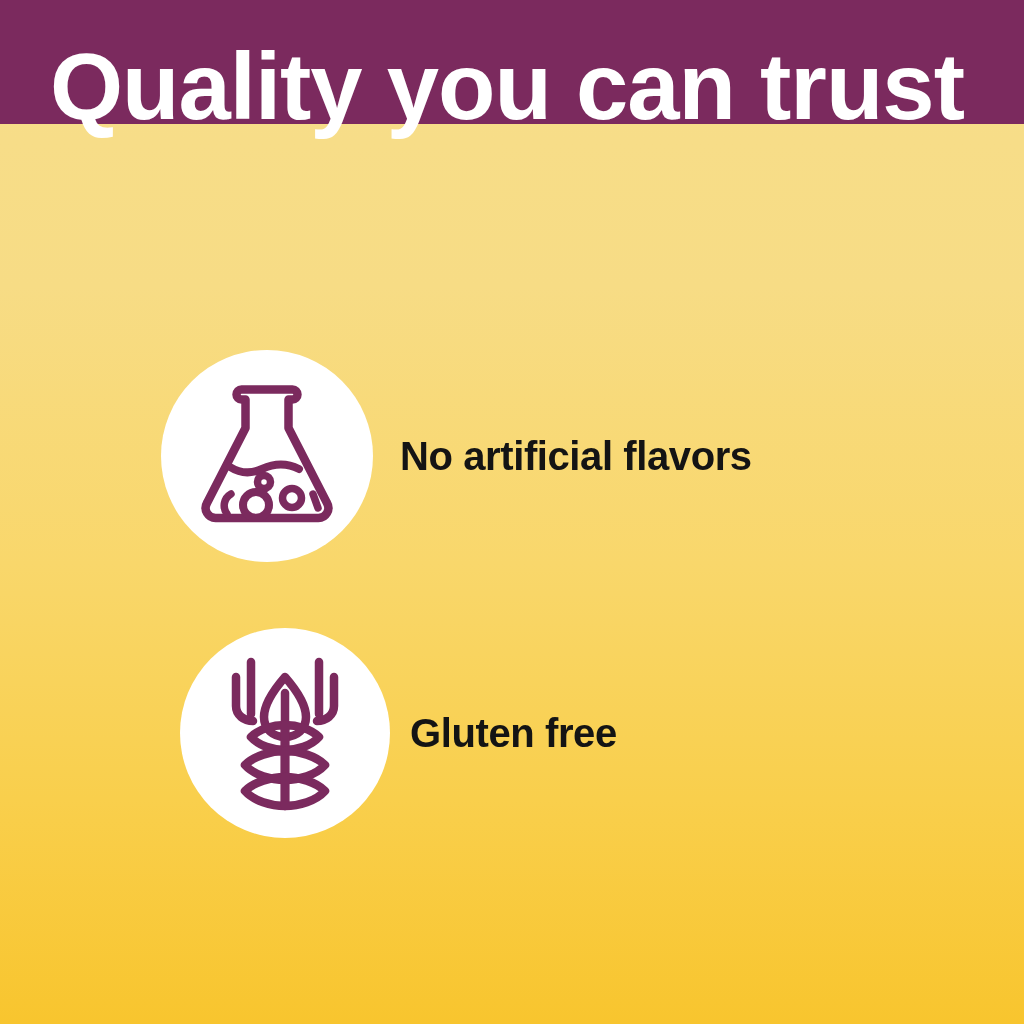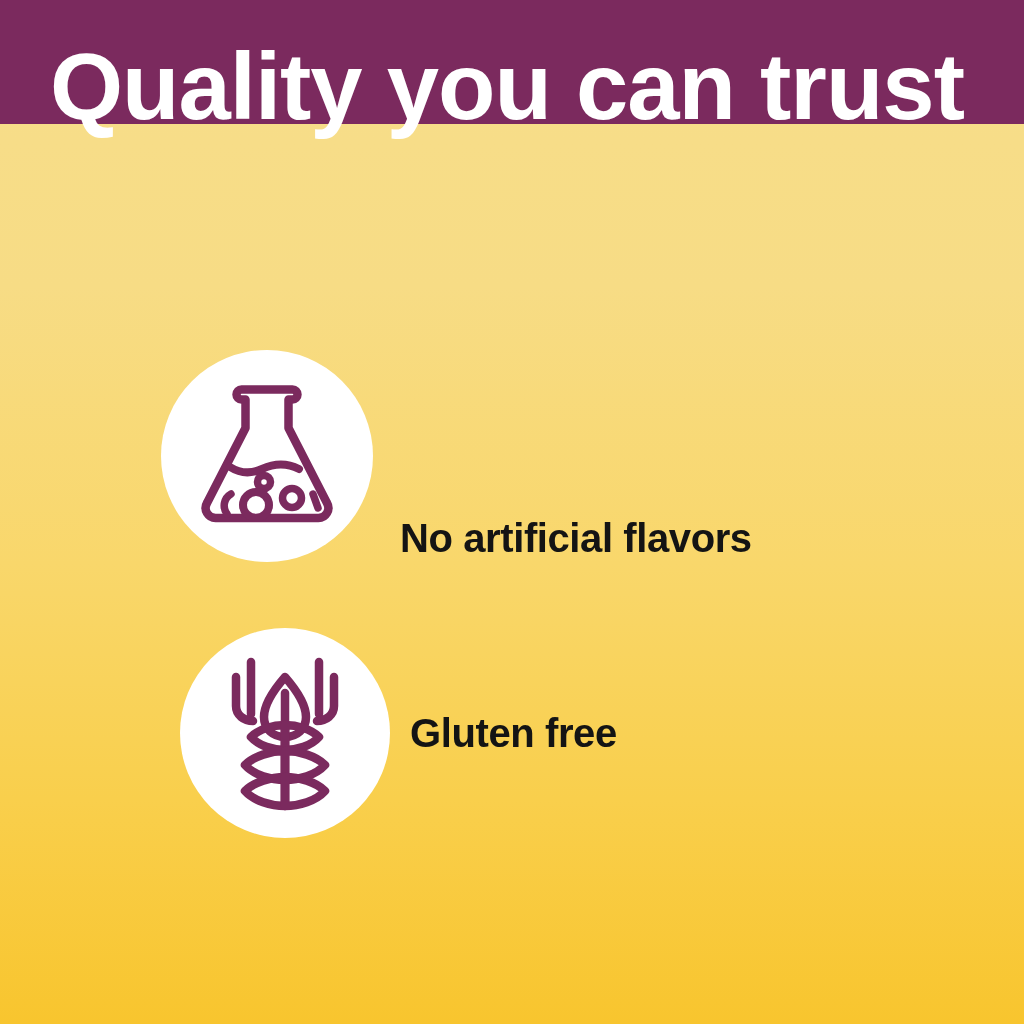--- a/index.html
+++ b/index.html
@@ -51,21 +51,21 @@
     white-space: nowrap;
     -webkit-font-smoothing: antialiased;
   }
 
   
   .feature-row {
     position: absolute;
     display: flex;
     align-items: center;
   }
-  #feature-row-0 { left: 161px; top: 350px; align-items: flex-end; }
+  #feature-row-0 { left: 161px; top: 350px; }
   #feature-row-1 { left: 180px; top: 628px; }
 
   .feature-badge {
     position: relative;
     width: 212px;
     height: 212px;
     border-radius: 50%;
     background: #FFFFFF;
     flex: 0 0 auto;
     display: flex;

